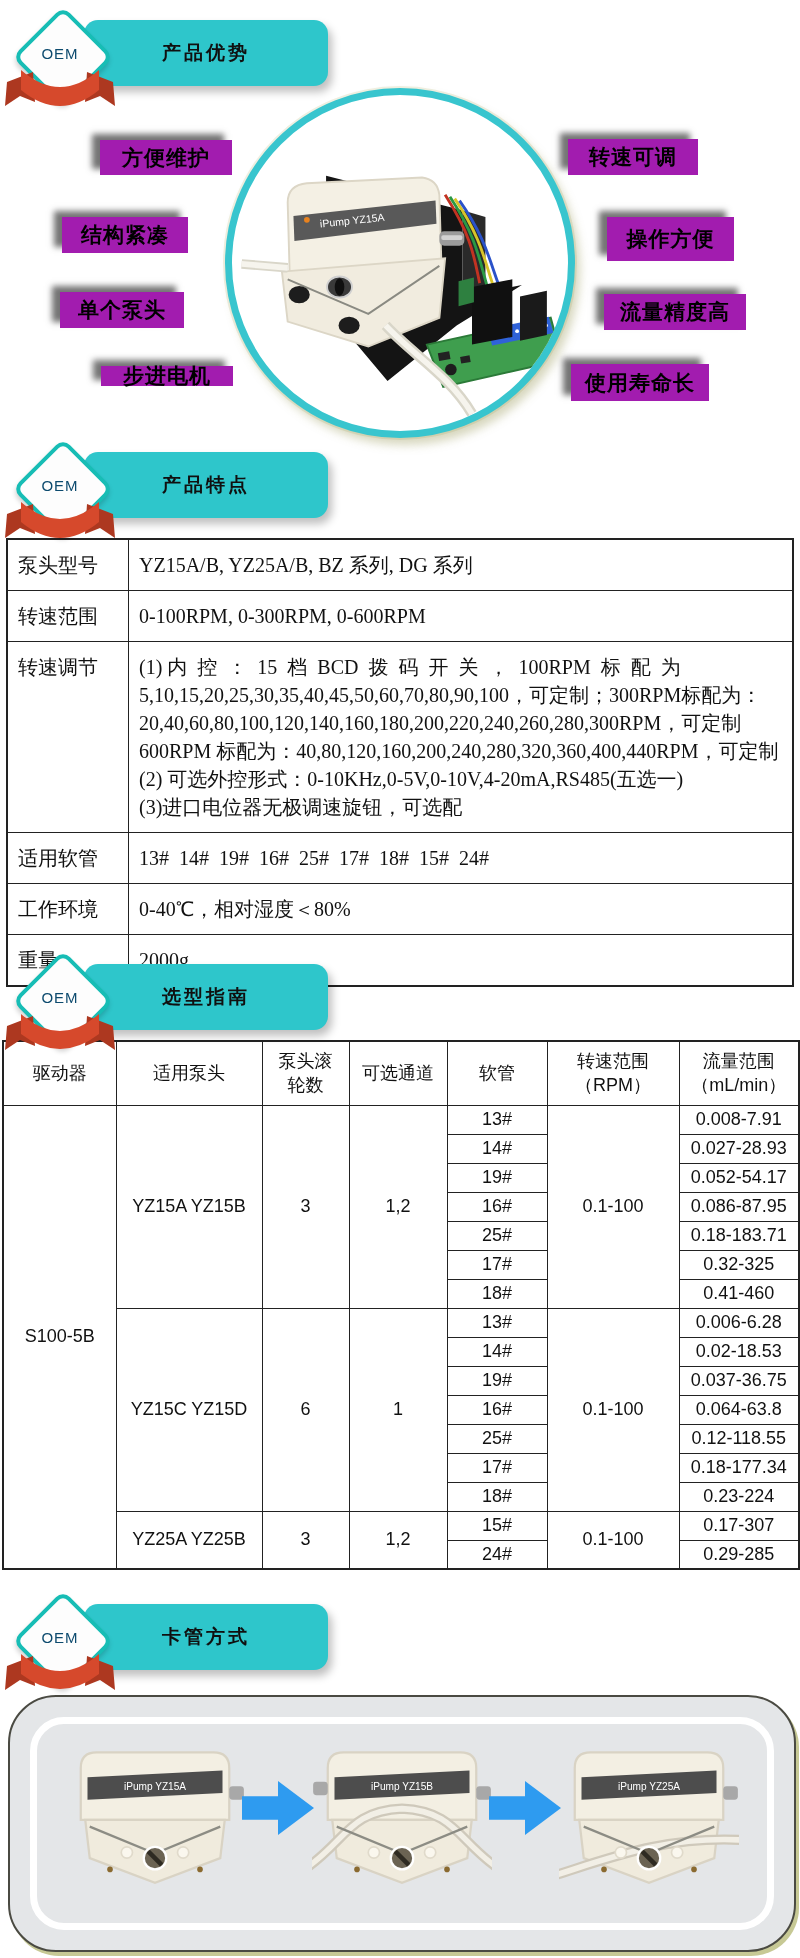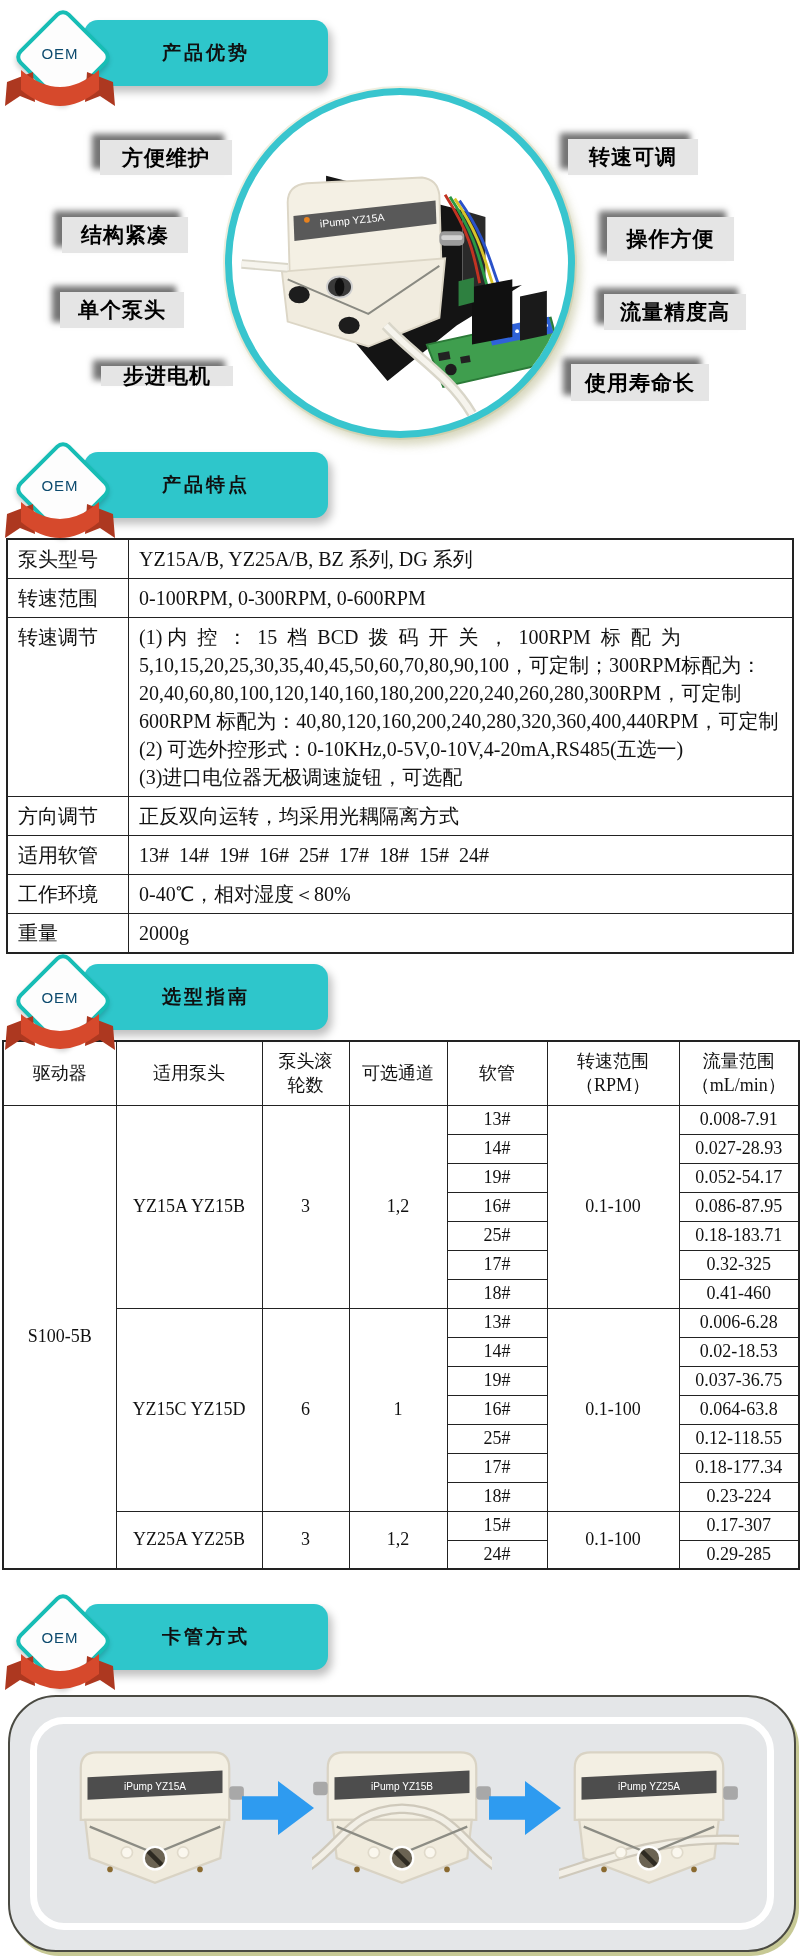--- a/index.html
+++ b/index.html
@@ -19,44 +19,44 @@
   .oem{position:absolute;left:0;top:39px;width:104px;text-align:center;font-size:15px;
        letter-spacing:1px;color:#0c4a6e;}
   .ribbon{position:absolute;left:-4px;top:62px;width:112px;height:48px;}
 
   
   #advantages{position:absolute;left:0;top:80px;width:800px;height:370px;}
   .circle{position:absolute;left:225px;top:8px;width:336px;height:336px;border-radius:50%;
           background:#fff;border:7px solid #38c5ce;overflow:hidden;
           box-shadow:5px 7px 10px rgba(140,140,70,.35),0 0 0 2px #f0f0e2;}
   .circle svg{width:100%;height:100%;}
-  .adv-label{position:absolute;background:#e5e5e5;color:#000;font-weight:bold;font-size:21px;
+  .adv-label{position:absolute;background:#a21caf;color:#000;font-weight:bold;font-size:21px;
              display:flex;align-items:center;justify-content:center;letter-spacing:1px;
              box-shadow:-8px -6px 6px rgba(70,70,70,.75);}
   .l1{left:100px;top:60px;width:132px;height:35px}
   .l2{left:62px;top:137px;width:126px;height:36px}
   .l3{left:60px;top:212px;width:124px;height:36px}
   .l4{left:101px;top:286px;width:132px;height:20px}
   .r1{left:568px;top:59px;width:130px;height:36px}
   .r2{left:607px;top:137px;width:127px;height:44px}
   .r3{left:604px;top:214px;width:142px;height:36px}
   .r4{left:571px;top:284px;width:138px;height:37px}
 
   
   .spec-table{position:absolute;left:6px;top:538px;width:788px;border-collapse:collapse;
               border:2px solid #222;font-family:"Liberation Serif",serif;font-size:20px;
               table-layout:fixed;}
-  .spec-table th,.spec-table td{border:1px solid #222;vertical-align:top;padding:5px 10px;
+  .spec-table th,.spec-table td{border:1px solid #222;vertical-align:top;padding:11px 10px;
               font-weight:normal;text-align:left;line-height:28px;}
   .spec-table th{width:100px;}
   .spec-table td{white-space:pre-wrap;}
 
   
   .sel-table{position:absolute;left:2px;top:1040px;width:796px;border-collapse:collapse;
-             border:2px solid #222;font-family:Liberation Serif, serif;font-size:18px;
+             border:2px solid #222;font-family:Liberation Sans, sans-serif;font-size:18px;
              table-layout:fixed;text-align:center;}
   .sel-table th,.sel-table td{border:1px solid #222;padding:0 2px;vertical-align:middle;
              font-weight:normal;white-space:pre-line;}
   .sel-table thead tr{height:64px;}
   .sel-table tbody tr{height:29px;}
   .gap{white-space:pre;}
 
   
   .panel{position:absolute;left:8px;top:1695px;width:784px;height:253px;background:#e4e6e8;
          border:2px solid #4a4a42;border-radius:48px;box-shadow:3px 4px 0 rgba(185,188,122,.8);}
@@ -174,24 +174,20 @@
         <td>0-100RPM, 0-300RPM, 0-600RPM</td>
       </tr>
       <tr>
         <th>转速调节</th>
         <td>(1) 内  控  ：  15  档  BCD  拨  码  开  关  ，  100RPM  标  配  为
 5,10,15,20,25,30,35,40,45,50,60,70,80,90,100，可定制；300RPM标配为：
 20,40,60,80,100,120,140,160,180,200,220,240,260,280,300RPM，可定制
 600RPM 标配为：40,80,120,160,200,240,280,320,360,400,440RPM，可定制
 (2) 可选外控形式：0-10KHz,0-5V,0-10V,4-20mA,RS485(五选一)
 (3)进口电位器无极调速旋钮，可选配</td>
-      </tr>
-      <tr>
-        <th>方向调节</th>
-        <td>正反双向运转，均采用光耦隔离方式</td>
       </tr>
       <tr>
         <th>适用软管</th>
         <td>13#  14#  19#  16#  25#  17#  18#  15#  24#</td>
       </tr>
       <tr>
         <th>工作环境</th>
         <td>0-40℃，相对湿度＜80%</td>
       </tr>
       <tr>

